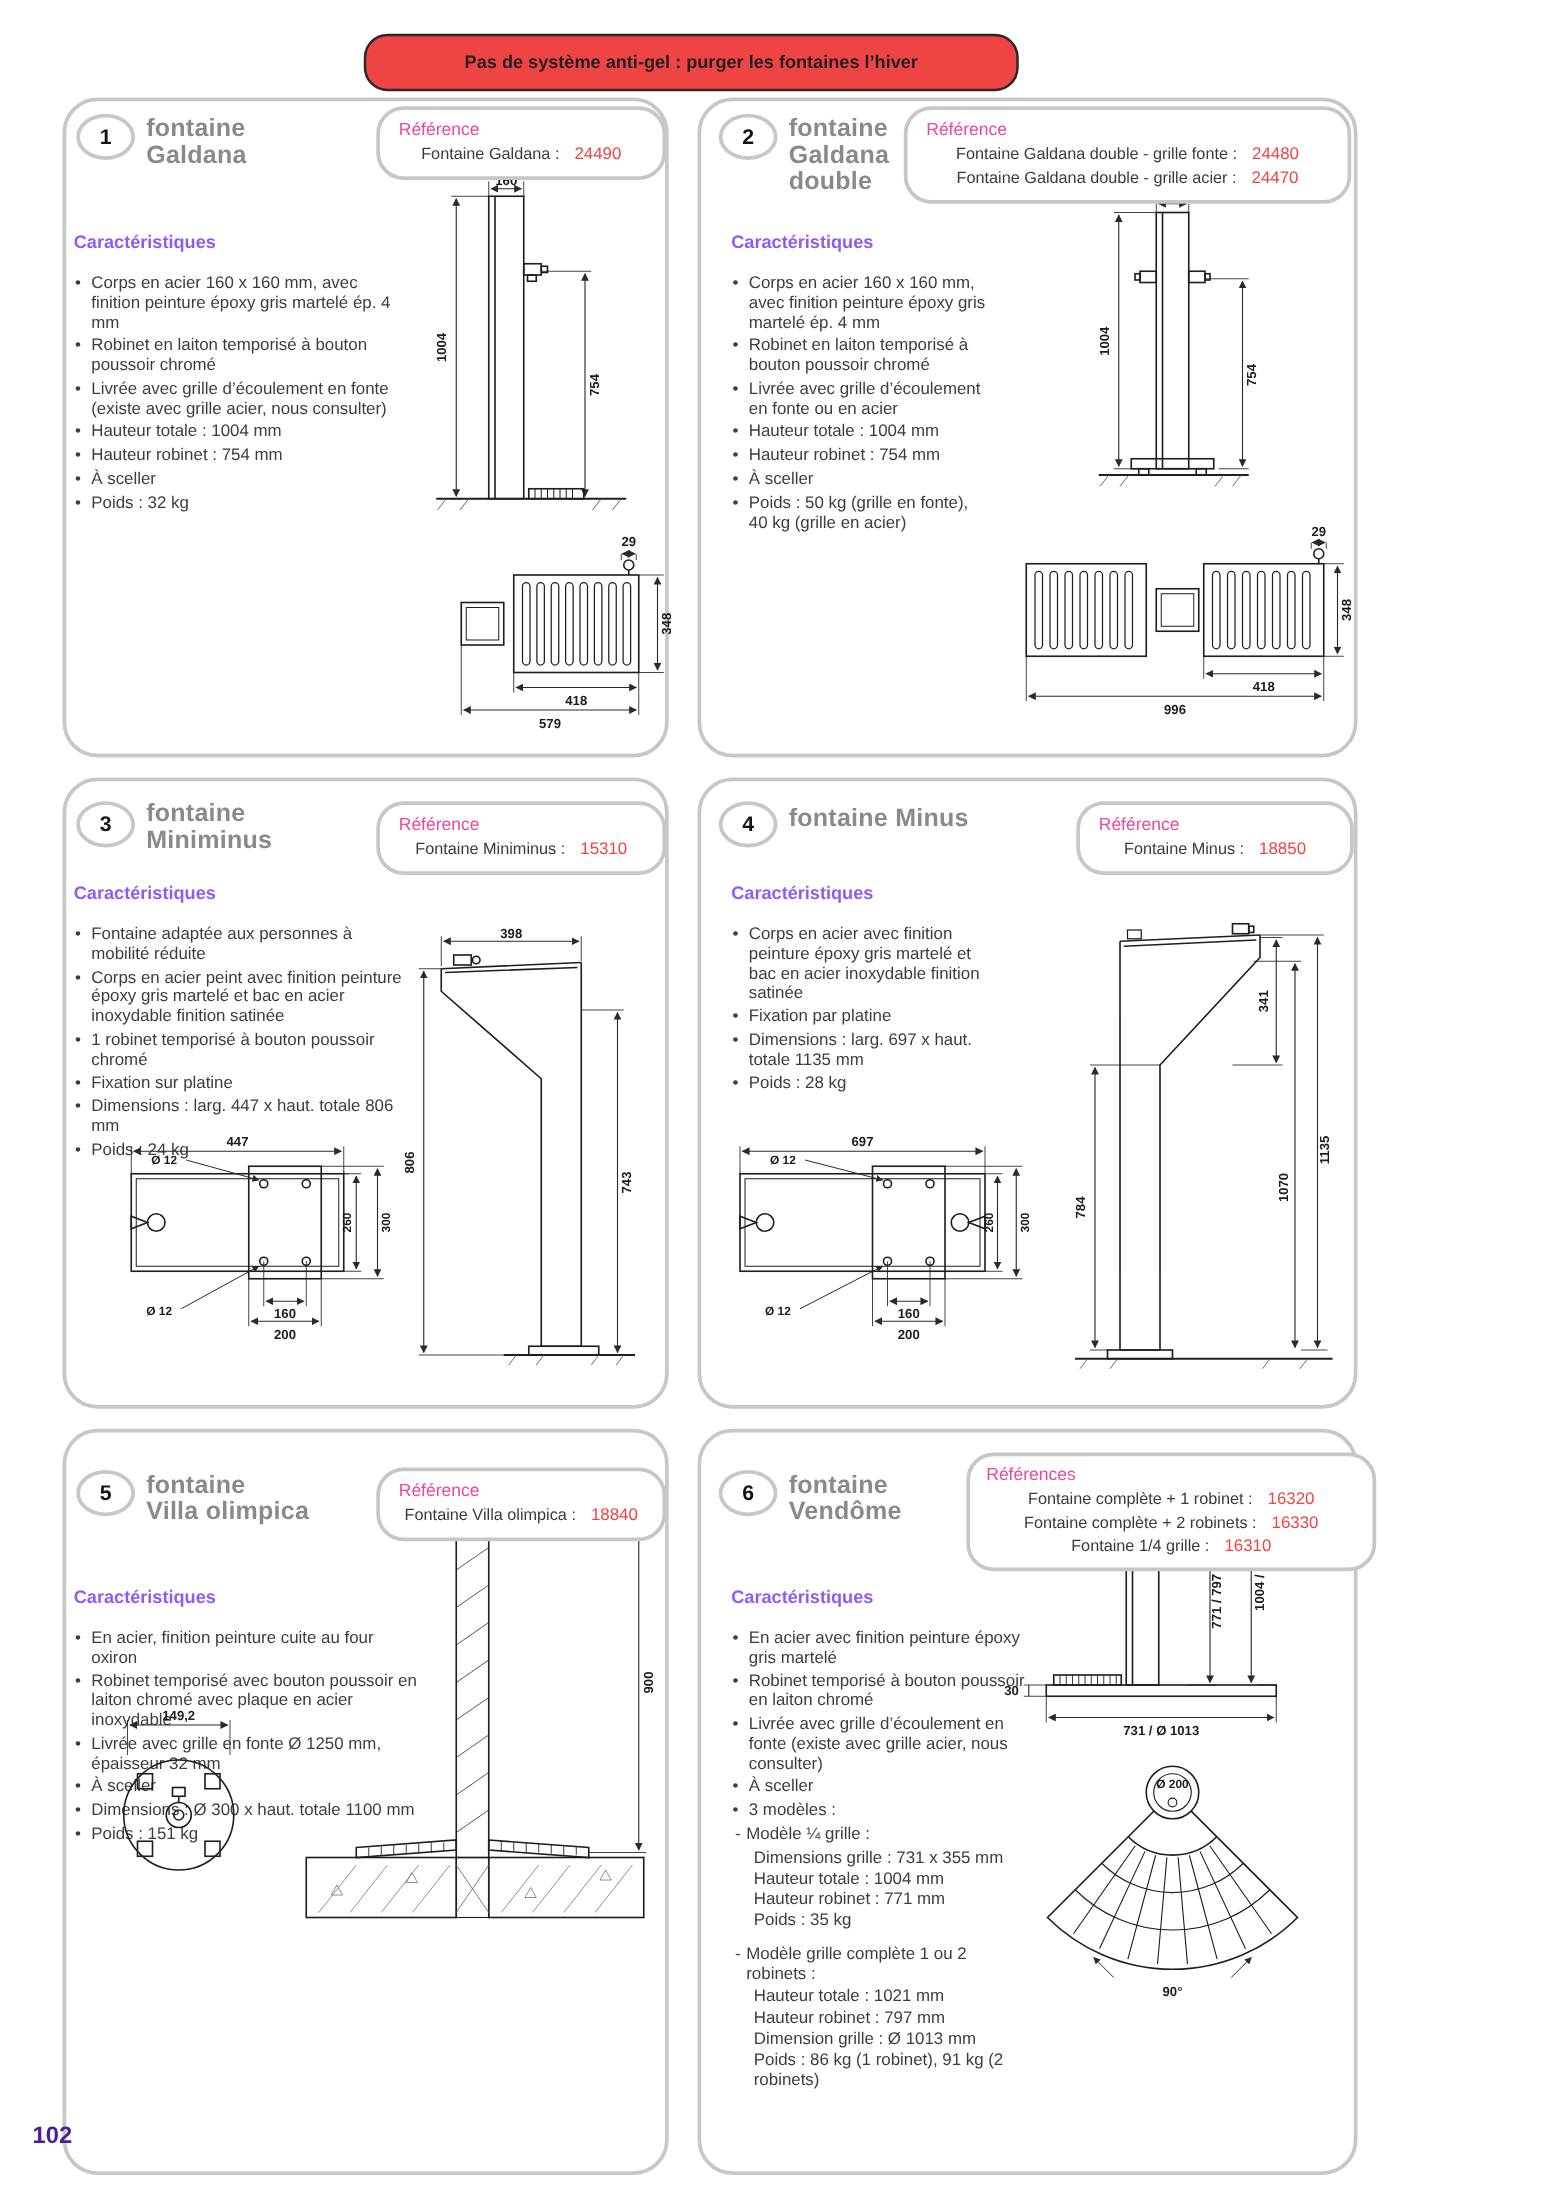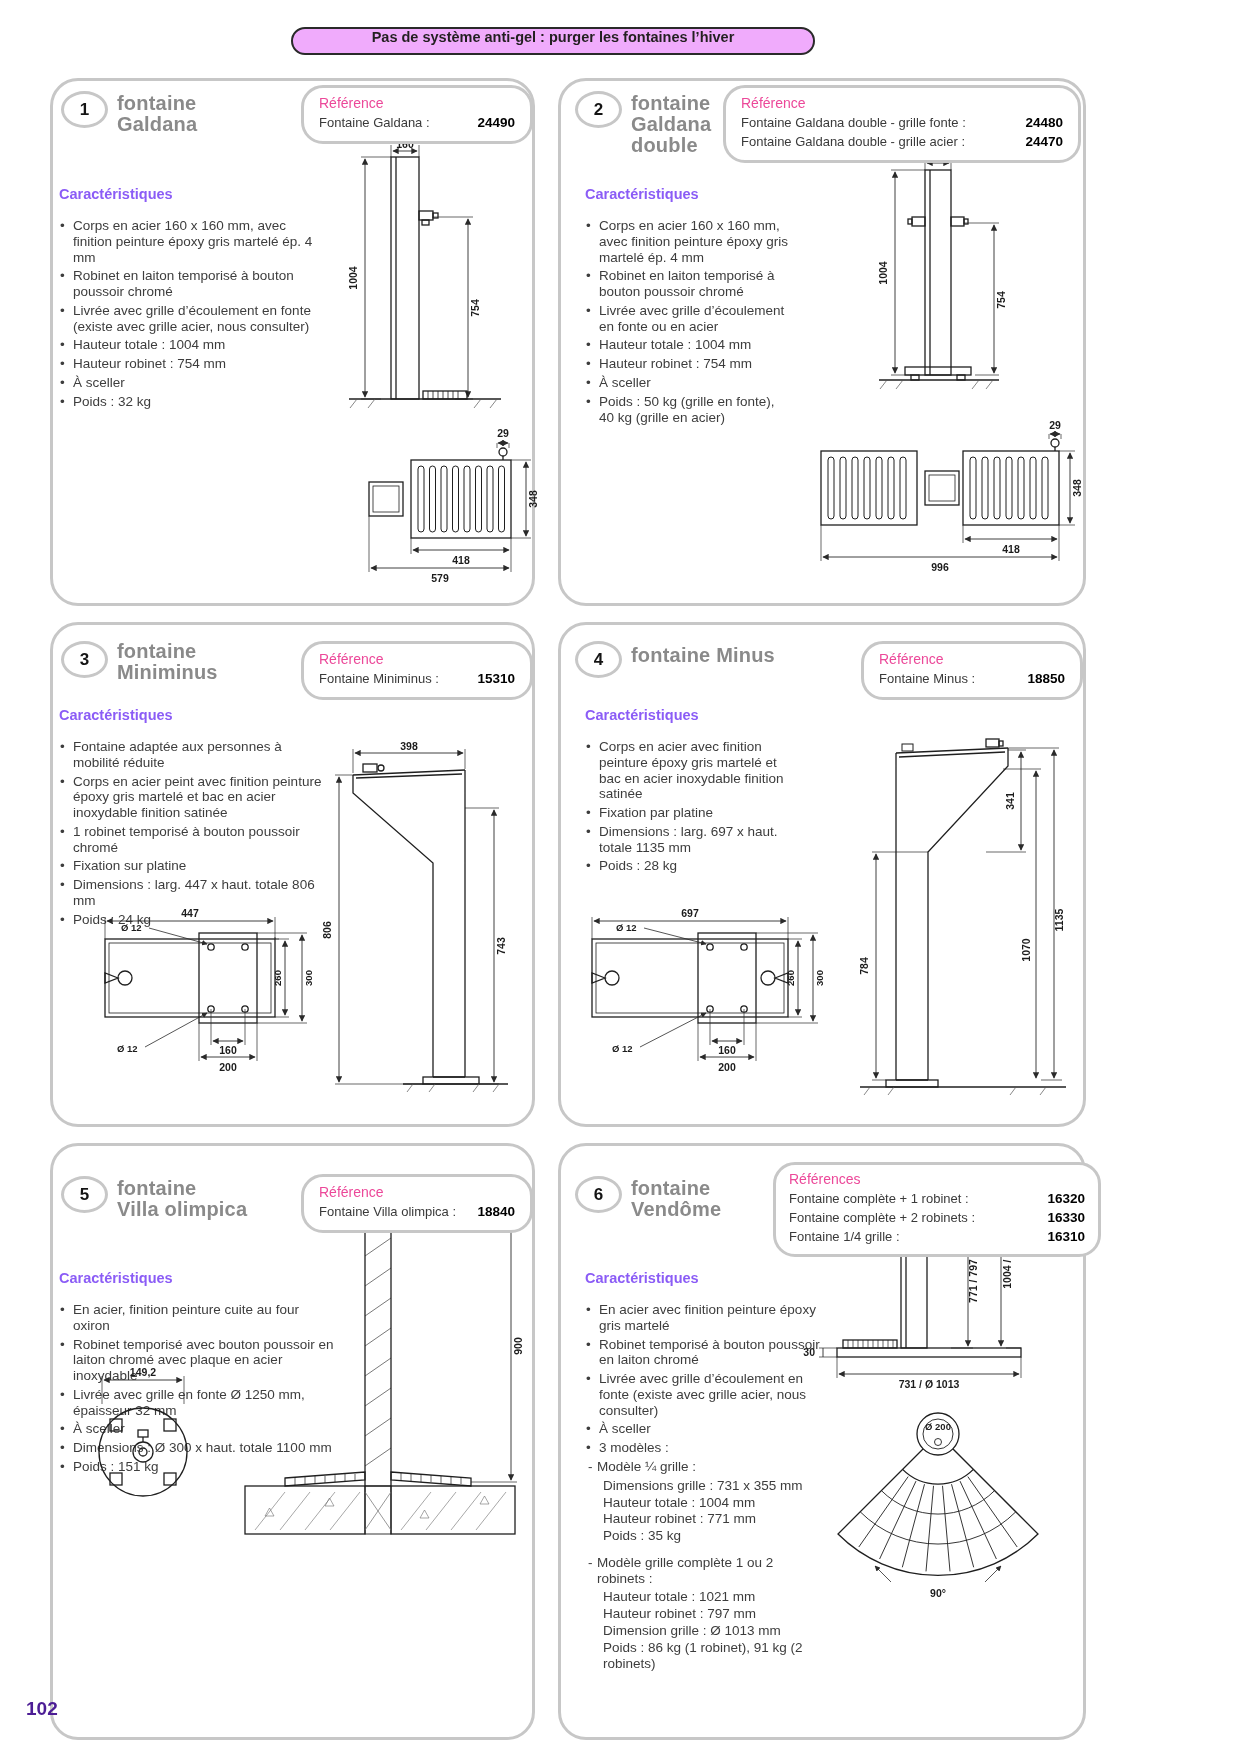--- a/index.html
+++ b/index.html
@@ -1,26 +1,26 @@
 <!DOCTYPE html>
 <html><head>
 <meta charset="utf-8">
 <style>
 *{box-sizing:border-box;margin:0;padding:0}
 html,body{background:#fff}
 body{width:1239px;height:1753px;position:relative;font-family:"Liberation Sans",sans-serif;color:#231f20;overflow:hidden}
-.banner{position:absolute;left:291px;top:27px;width:524px;height:28px;border:2.5px solid #2a2a2a;border-radius:19px;display:flex;align-items:flex-start;justify-content:center;font-weight:bold;font-size:14.5px;background:#f0abfc}
+.banner{position:absolute;left:291px;top:27px;width:524px;height:46px;border:2.5px solid #2a2a2a;border-radius:19px;display:flex;align-items:center;justify-content:center;font-weight:bold;font-size:14.5px;background:#ef4444}
 .section{position:absolute;border:3.5px solid #c7c7c7;border-radius:28px;background:#fff}
 .badge{position:absolute;width:47px;height:37px;border:3.5px solid #c7c7c7;border-radius:50%;background:#fff;display:flex;align-items:center;justify-content:center;font-weight:bold;font-size:17px;color:#141414;z-index:2}
 .title{position:absolute;color:#8a8a8a;font-weight:bold;font-size:20px;line-height:1.06;letter-spacing:.2px}
 .title .tl{display:block}
 .refbox{position:absolute;border:3.5px solid #c7c7c7;border-radius:22px;background:#fff;padding:7px 15px 8px;z-index:2}
 .refbox .rhead{font-weight:normal;font-size:14px;margin-bottom:3px;color:#ec4899}
-.refrow{display:flex;justify-content:space-between;align-items:baseline;font-size:13px;line-height:1.4;gap:12px;color:#3a3a3a}
-.refrow .code{font-weight:bold;font-size:13.5px;color:#000000}
+.refrow{display:flex;justify-content:center;align-items:baseline;font-size:13px;line-height:1.4;gap:12px;color:#3a3a3a}
+.refrow .code{font-weight:normal;font-size:13.5px;color:#ef4444}
 .chars{position:absolute;font-size:13.5px;line-height:1.17}
 .chars h3{font-size:14.5px;color:#8b5cf6;margin-bottom:15px;font-weight:bold}
 .chars ul{list-style:none}
 .chars li{padding-left:14px;position:relative;margin-bottom:3px;color:#3d3d3d}
 .chars li::before{content:"•";position:absolute;left:1px}
 .chars li.d::before{content:"-";left:3px}
 .chars li.d{padding-left:12px}
 .chars li.p::before{content:""}
 .chars li.p{padding-left:18px;margin-bottom:1px}
 .chars li.gap{margin-top:11px}

